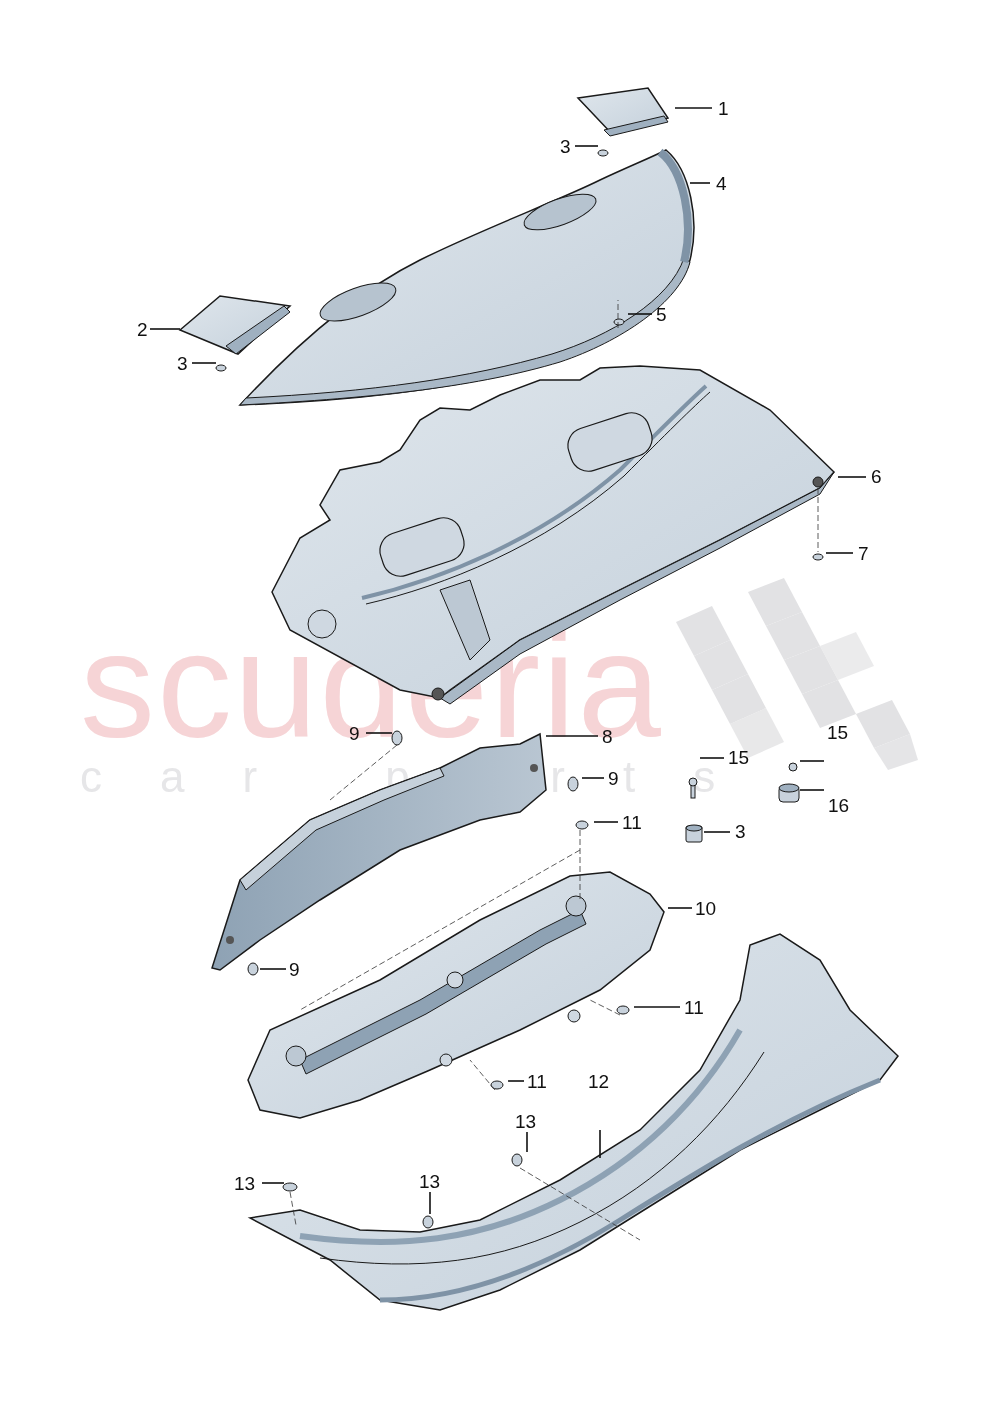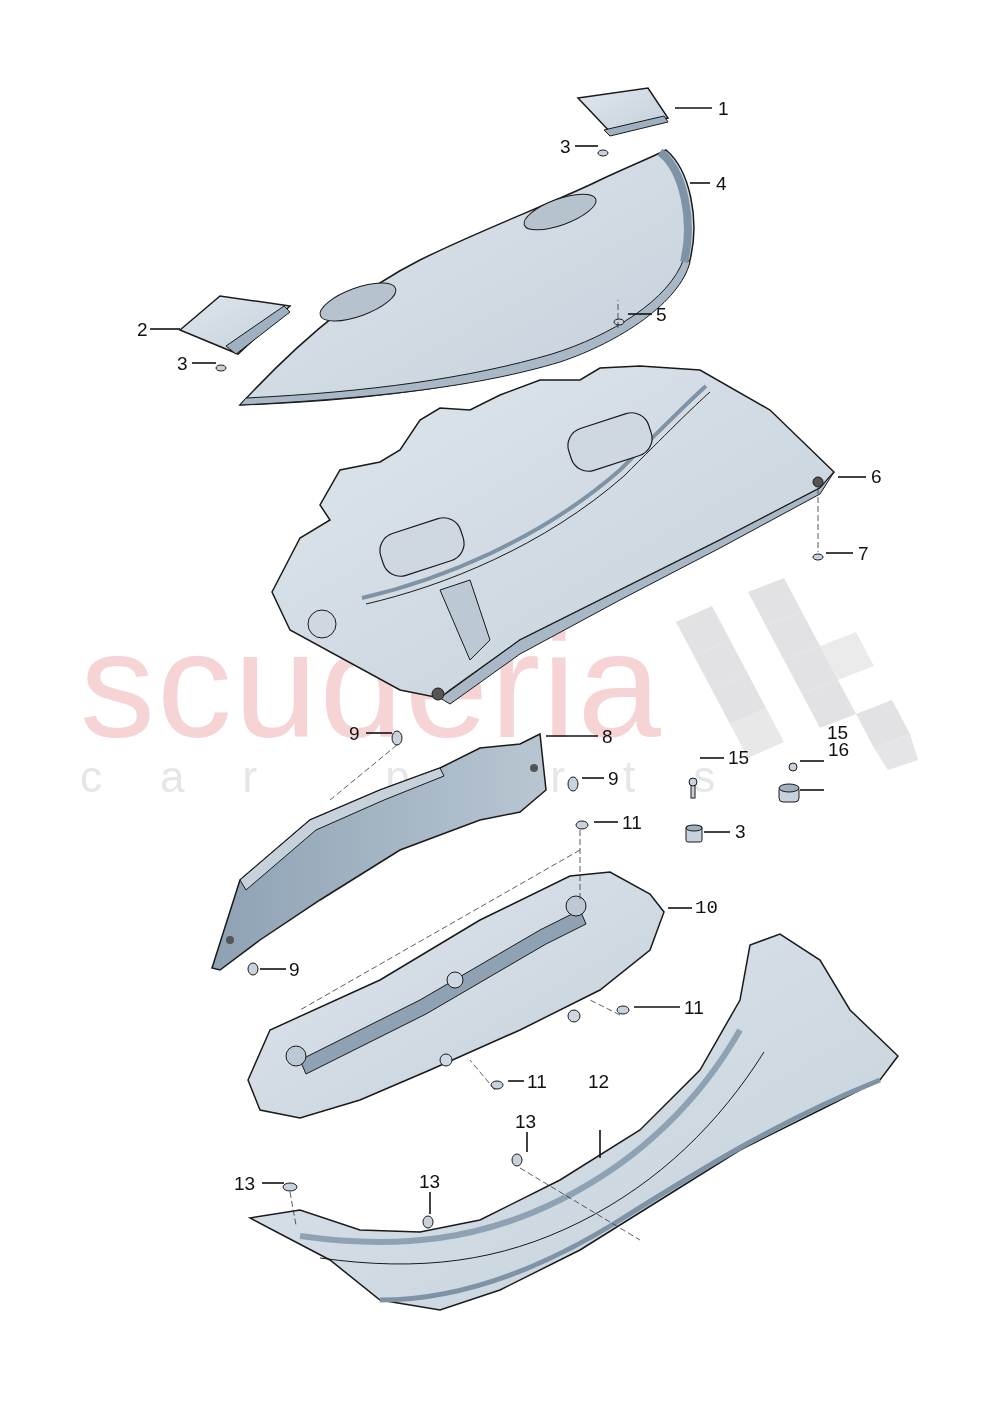--- a/index.html
+++ b/index.html
@@ -170,26 +170,26 @@
   <div class="callout" style="left:560px;top:137px;">3</div>
   <div class="callout" style="left:177px;top:354px;">3</div>
   <div class="callout" style="left:716px;top:174px;">4</div>
   <div class="callout" style="left:656px;top:305px;">5</div>
   <div class="callout" style="left:871px;top:467px;">6</div>
   <div class="callout" style="left:858px;top:544px;">7</div>
   <div class="callout" style="left:602px;top:727px;">8</div>
   <div class="callout" style="left:349px;top:724px;">9</div>
   <div class="callout" style="left:608px;top:769px;">9</div>
   <div class="callout" style="left:289px;top:960px;">9</div>
-  <div class="callout" style="left:695px;top:899px;font-family:Liberation Mono, monospace;">10</div>
+  <div class="callout" style="left:695px;top:899px;">10</div>
   <div class="callout" style="left:622px;top:813px;">11</div>
   <div class="callout" style="left:684px;top:998px;">11</div>
   <div class="callout" style="left:527px;top:1072px;">11</div>
   <div class="callout" style="left:588px;top:1072px;">12</div>
   <div class="callout" style="left:515px;top:1112px;">13</div>
   <div class="callout" style="left:419px;top:1172px;">13</div>
   <div class="callout" style="left:234px;top:1174px;">13</div>
   <div class="callout" style="left:735px;top:822px;">3</div>
   <div class="callout" style="left:728px;top:748px;">15</div>
-  <div class="callout" style="left:828px;top:740px;">16</div>
+  <div class="callout" style="left:828px;top:796px;">16</div>
   <div class="callout" style="left:827px;top:723px;">15</div>
 
 </div>
 
 </body></html>

